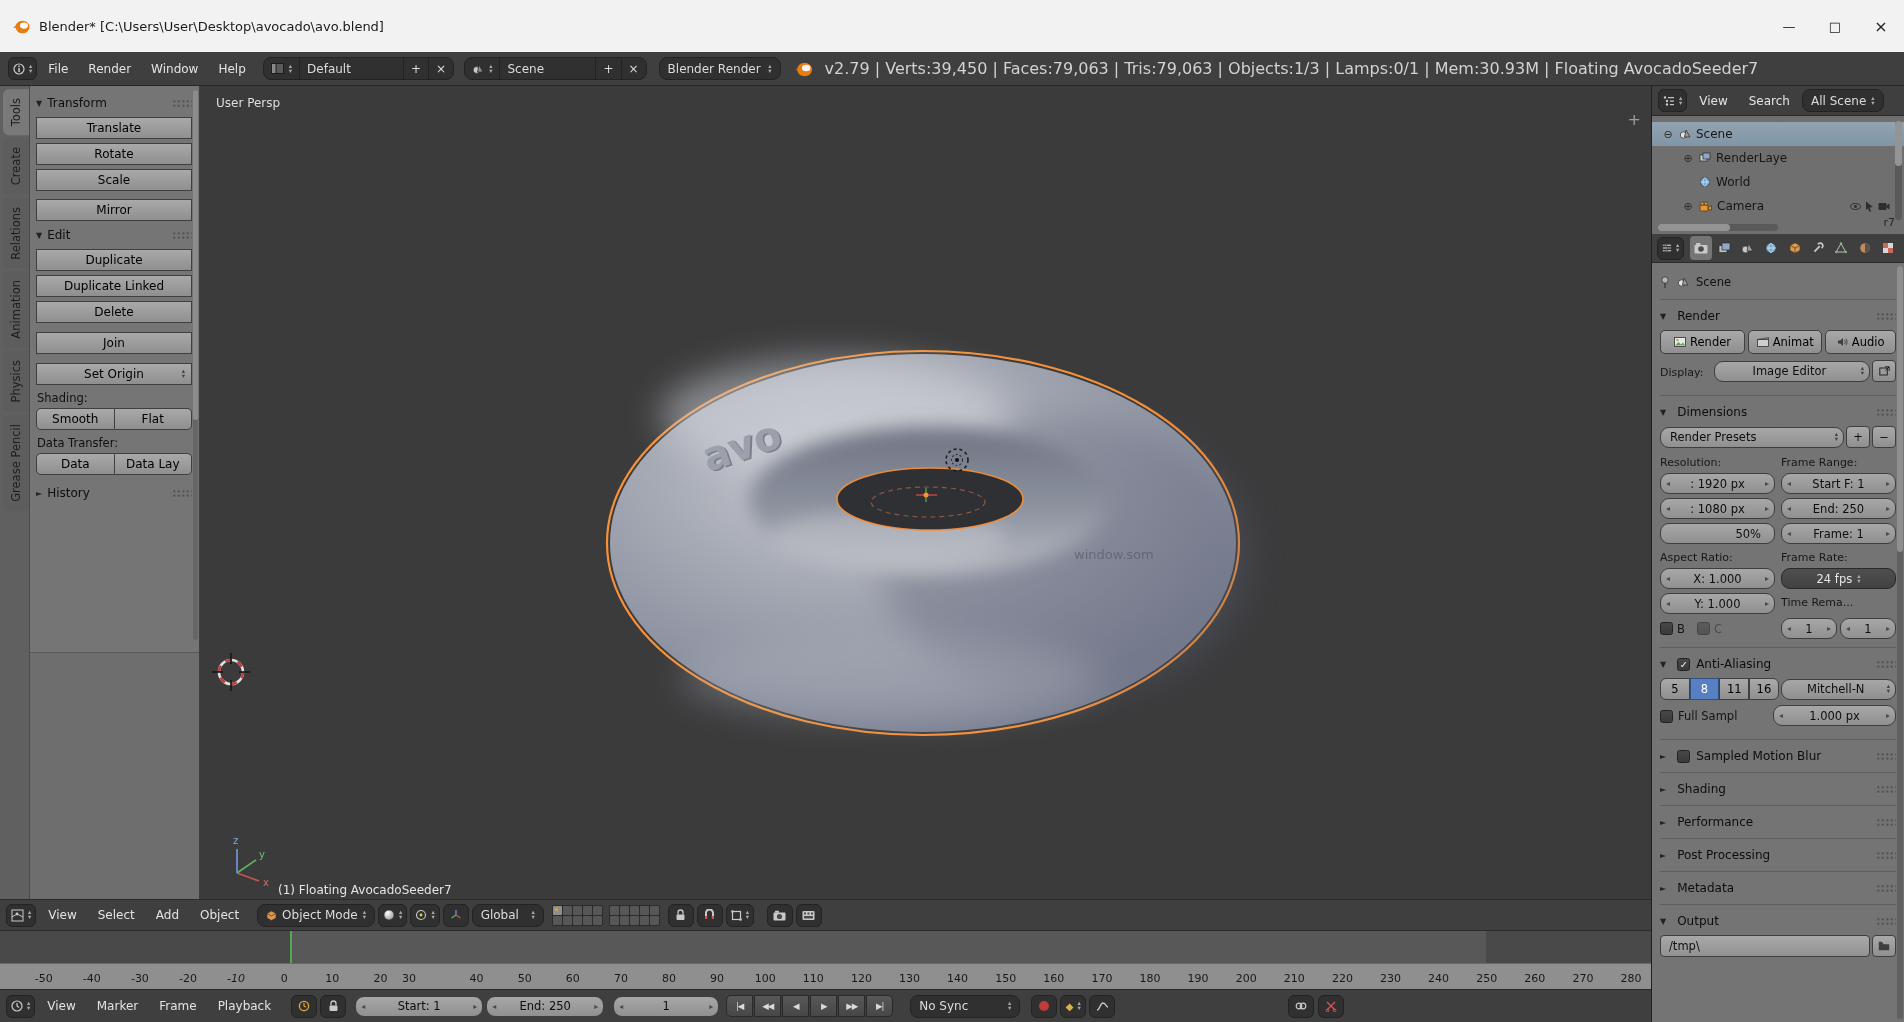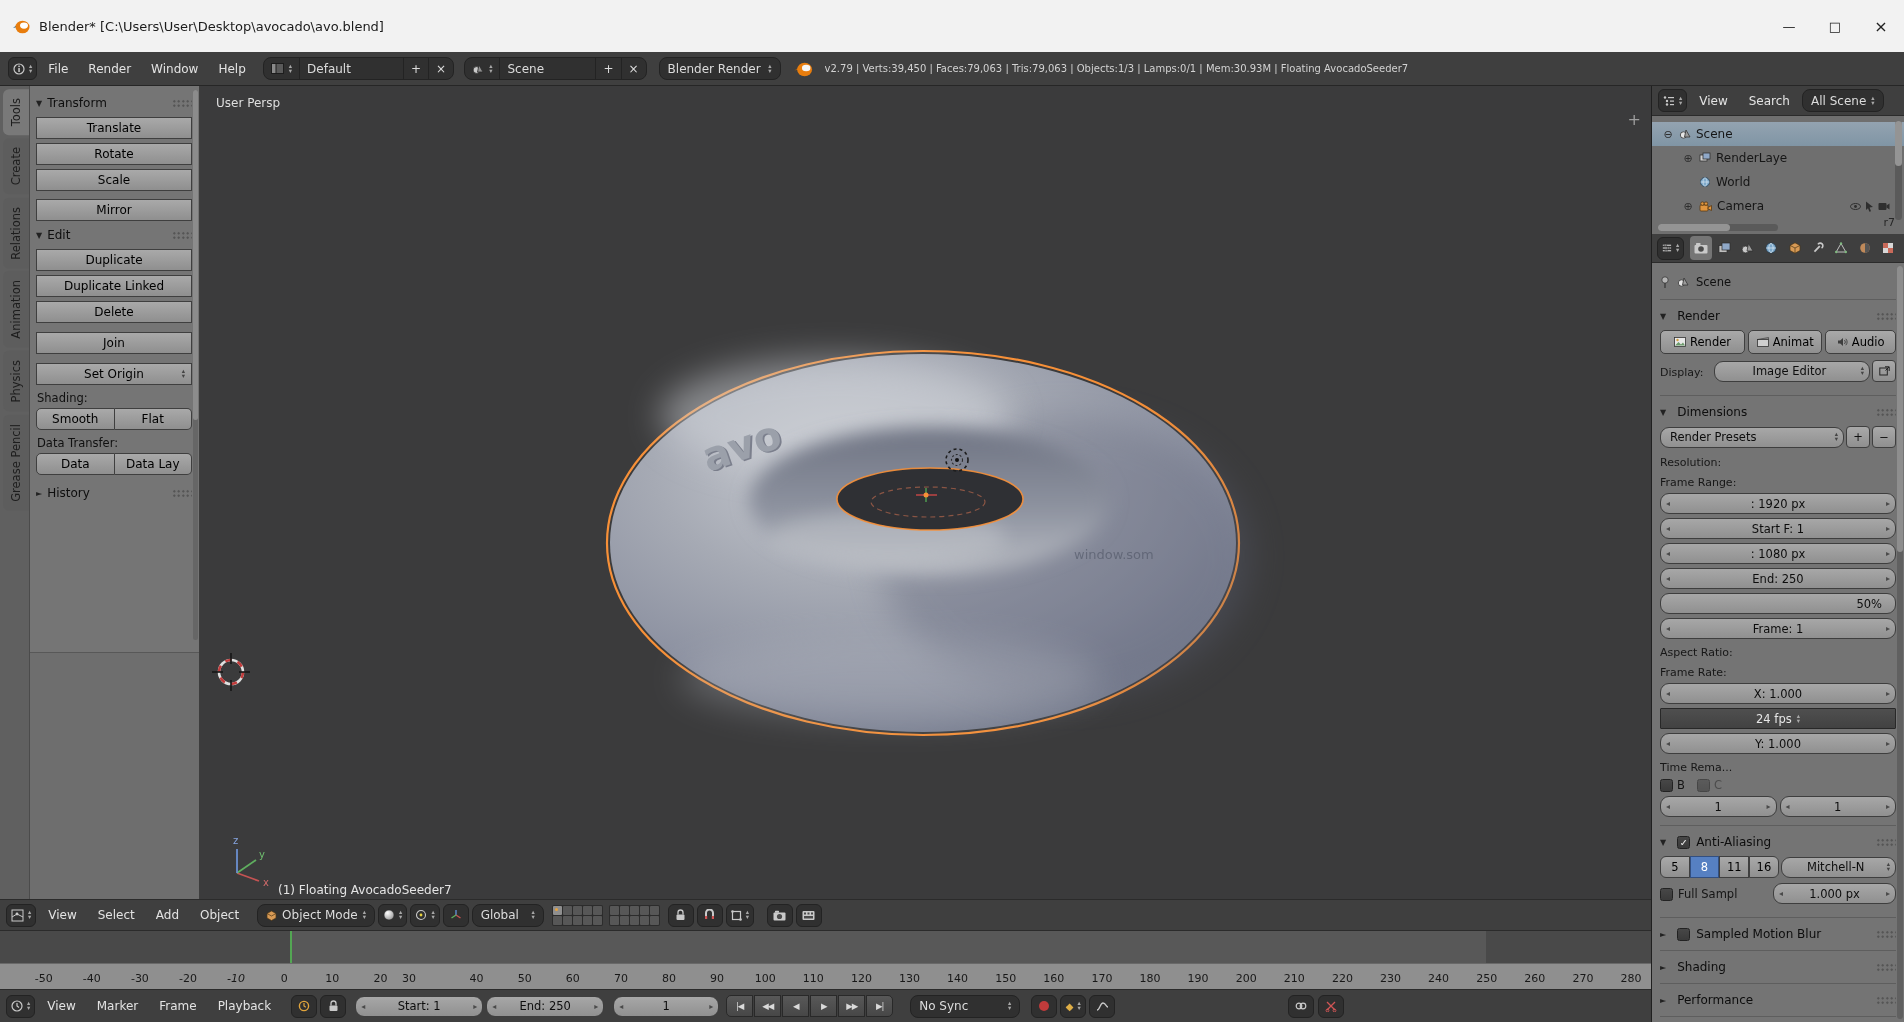--- a/index.html
+++ b/index.html
@@ -14,21 +14,21 @@
 .winbtn{width:46px;height:100%;display:flex;align-items:center;justify-content:center;font-size:13px;color:#222}
 
 
 .infobar{height:34px;background:#3f3f3f;display:flex;align-items:center;padding:0 8px;gap:2px;border-bottom:1px solid #262626;flex:0 0 auto}
 .menu{padding:0 9px;color:#e3e3e3;white-space:nowrap}
 .chip{height:23px;background:#303030;border:1px solid #232323;border-radius:8px;display:flex;align-items:center;padding:0 8px;color:#dcdcdc;gap:5px;white-space:nowrap}
 .chipgroup{height:23px;display:flex;align-items:stretch;background:#303030;border:1px solid #232323;border-radius:8px;overflow:hidden;white-space:nowrap}
 .cg-seg{display:flex;align-items:center;padding:0 7px;border-left:1px solid #232323;color:#dcdcdc;gap:5px}
 .cg-seg:first-child{border-left:none}
 .updn{display:flex;flex-direction:column;justify-content:center;line-height:5px;font-size:6.5px;color:#a8a8a8}
-.stats{margin-left:10px;color:#d2d2d2;font-size:10px;white-space:nowrap;overflow:hidden}
+.stats{margin-left:10px;color:#d2d2d2;font-size:16px;white-space:nowrap;overflow:hidden}
 
 
 .main{flex:1;display:flex;min-height:0}
 .leftcol{width:1651px;display:flex;flex-direction:column;min-height:0}
 .workrow{flex:1;display:flex;min-height:0}
 
 
 .tabcol{width:30px;background:#606060;display:flex;flex-direction:column;padding-top:3px;gap:3px;border-right:1px solid #4b4b4b}
 .vtab{writing-mode:vertical-rl;transform:rotate(180deg);padding:9px 6px;font-size:11.5px;color:#1d1d1d;background:#5d5d5d;border-radius:0 6px 6px 0;margin-left:3px;text-align:center}
 .vtab.active{background:#797979}
@@ -100,23 +100,23 @@
 .ptab{width:24px;height:24px;display:flex;align-items:center;justify-content:center;border-radius:4px}
 .ptab.active{background:#757575}
 
 .props{flex:1;background:#747474;padding:4px 8px 0;color:#141414;font-size:11.5px;position:relative;overflow:hidden}
 .ctxrow{display:flex;align-items:center;gap:7px;height:26px;margin:2px 0 4px;color:#101010}
 .ppanel{border-top:1px solid #5e5e5e;padding:5px 0 8px}
 .phead2{display:flex;align-items:center;height:22px;font-size:12px;color:#0d0d0d;gap:6px;margin-bottom:3px}
 .btn3row{display:flex;gap:3px;margin:2px 0 6px}
 .rbtn{flex:1;height:24px;background:linear-gradient(#a9a9a9,#8f8f8f);border:1px solid #3f3f3f;border-radius:5px;display:flex;align-items:center;justify-content:center;gap:4px;color:#000;font-size:11.5px;overflow:hidden;white-space:nowrap}
 .prow{display:flex;align-items:center;gap:2px;margin-bottom:5px}
-.dim-grid{display:grid;grid-template-columns:1fr;column-gap:6px;row-gap:4px;margin-top:3px}
+.dim-grid{display:grid;grid-template-columns:1fr 1fr;column-gap:6px;row-gap:4px;margin-top:3px}
 .dlabel{font-size:11px;color:#171717;height:16px;display:flex;align-items:flex-end;white-space:nowrap;overflow:hidden}
-.ddark{height:21px;background:linear-gradient(#4f4f4f,#424242);border:1px solid #282828;border-radius:1px;display:flex;align-items:center;justify-content:center;color:#e6e6e6;gap:5px;font-size:11.5px}
+.ddark{height:21px;background:linear-gradient(#4f4f4f,#424242);border:1px solid #282828;border-radius:9px;display:flex;align-items:center;justify-content:center;color:#e6e6e6;gap:5px;font-size:11.5px}
 .cb{width:13px;height:13px;border-radius:2.5px;background:linear-gradient(#474747,#3a3a3a);border:1px solid #222;color:#ececec;font-size:9.5px;display:flex;align-items:center;justify-content:center;flex:0 0 auto}
 .samples{display:flex;flex:1.15}
 .sbtn{flex:1;height:22px;background:linear-gradient(#a9a9a9,#8f8f8f);border:1px solid #3f3f3f;color:#000;display:flex;align-items:center;justify-content:center;font-size:11.5px}
 .sbtn:first-child{border-radius:6px 0 0 6px}
 .sbtn:last-child{border-radius:0 6px 6px 0}
 .sbtn.active{background:#5680c2;color:#fff;border-color:#324f80}
 .tfield{height:22px;background:linear-gradient(#a8a8a8,#929292);border:1px solid #3e3e3e;border-radius:4px;display:flex;align-items:center;padding:0 8px;color:#101010;flex:1;white-space:nowrap;overflow:hidden}
 .sq{width:24px;height:22px;background:linear-gradient(#a9a9a9,#8f8f8f);border:1px solid #3f3f3f;border-radius:4px;display:flex;align-items:center;justify-content:center;color:#111;flex:0 0 auto}
 .props-vscroll{position:absolute;right:1px;top:3px;bottom:3px;width:6px;background:#606060;border-radius:3px}
 .props-vscroll i{display:block;width:100%;height:38%;background:#8e8e8e;border-radius:3px}

